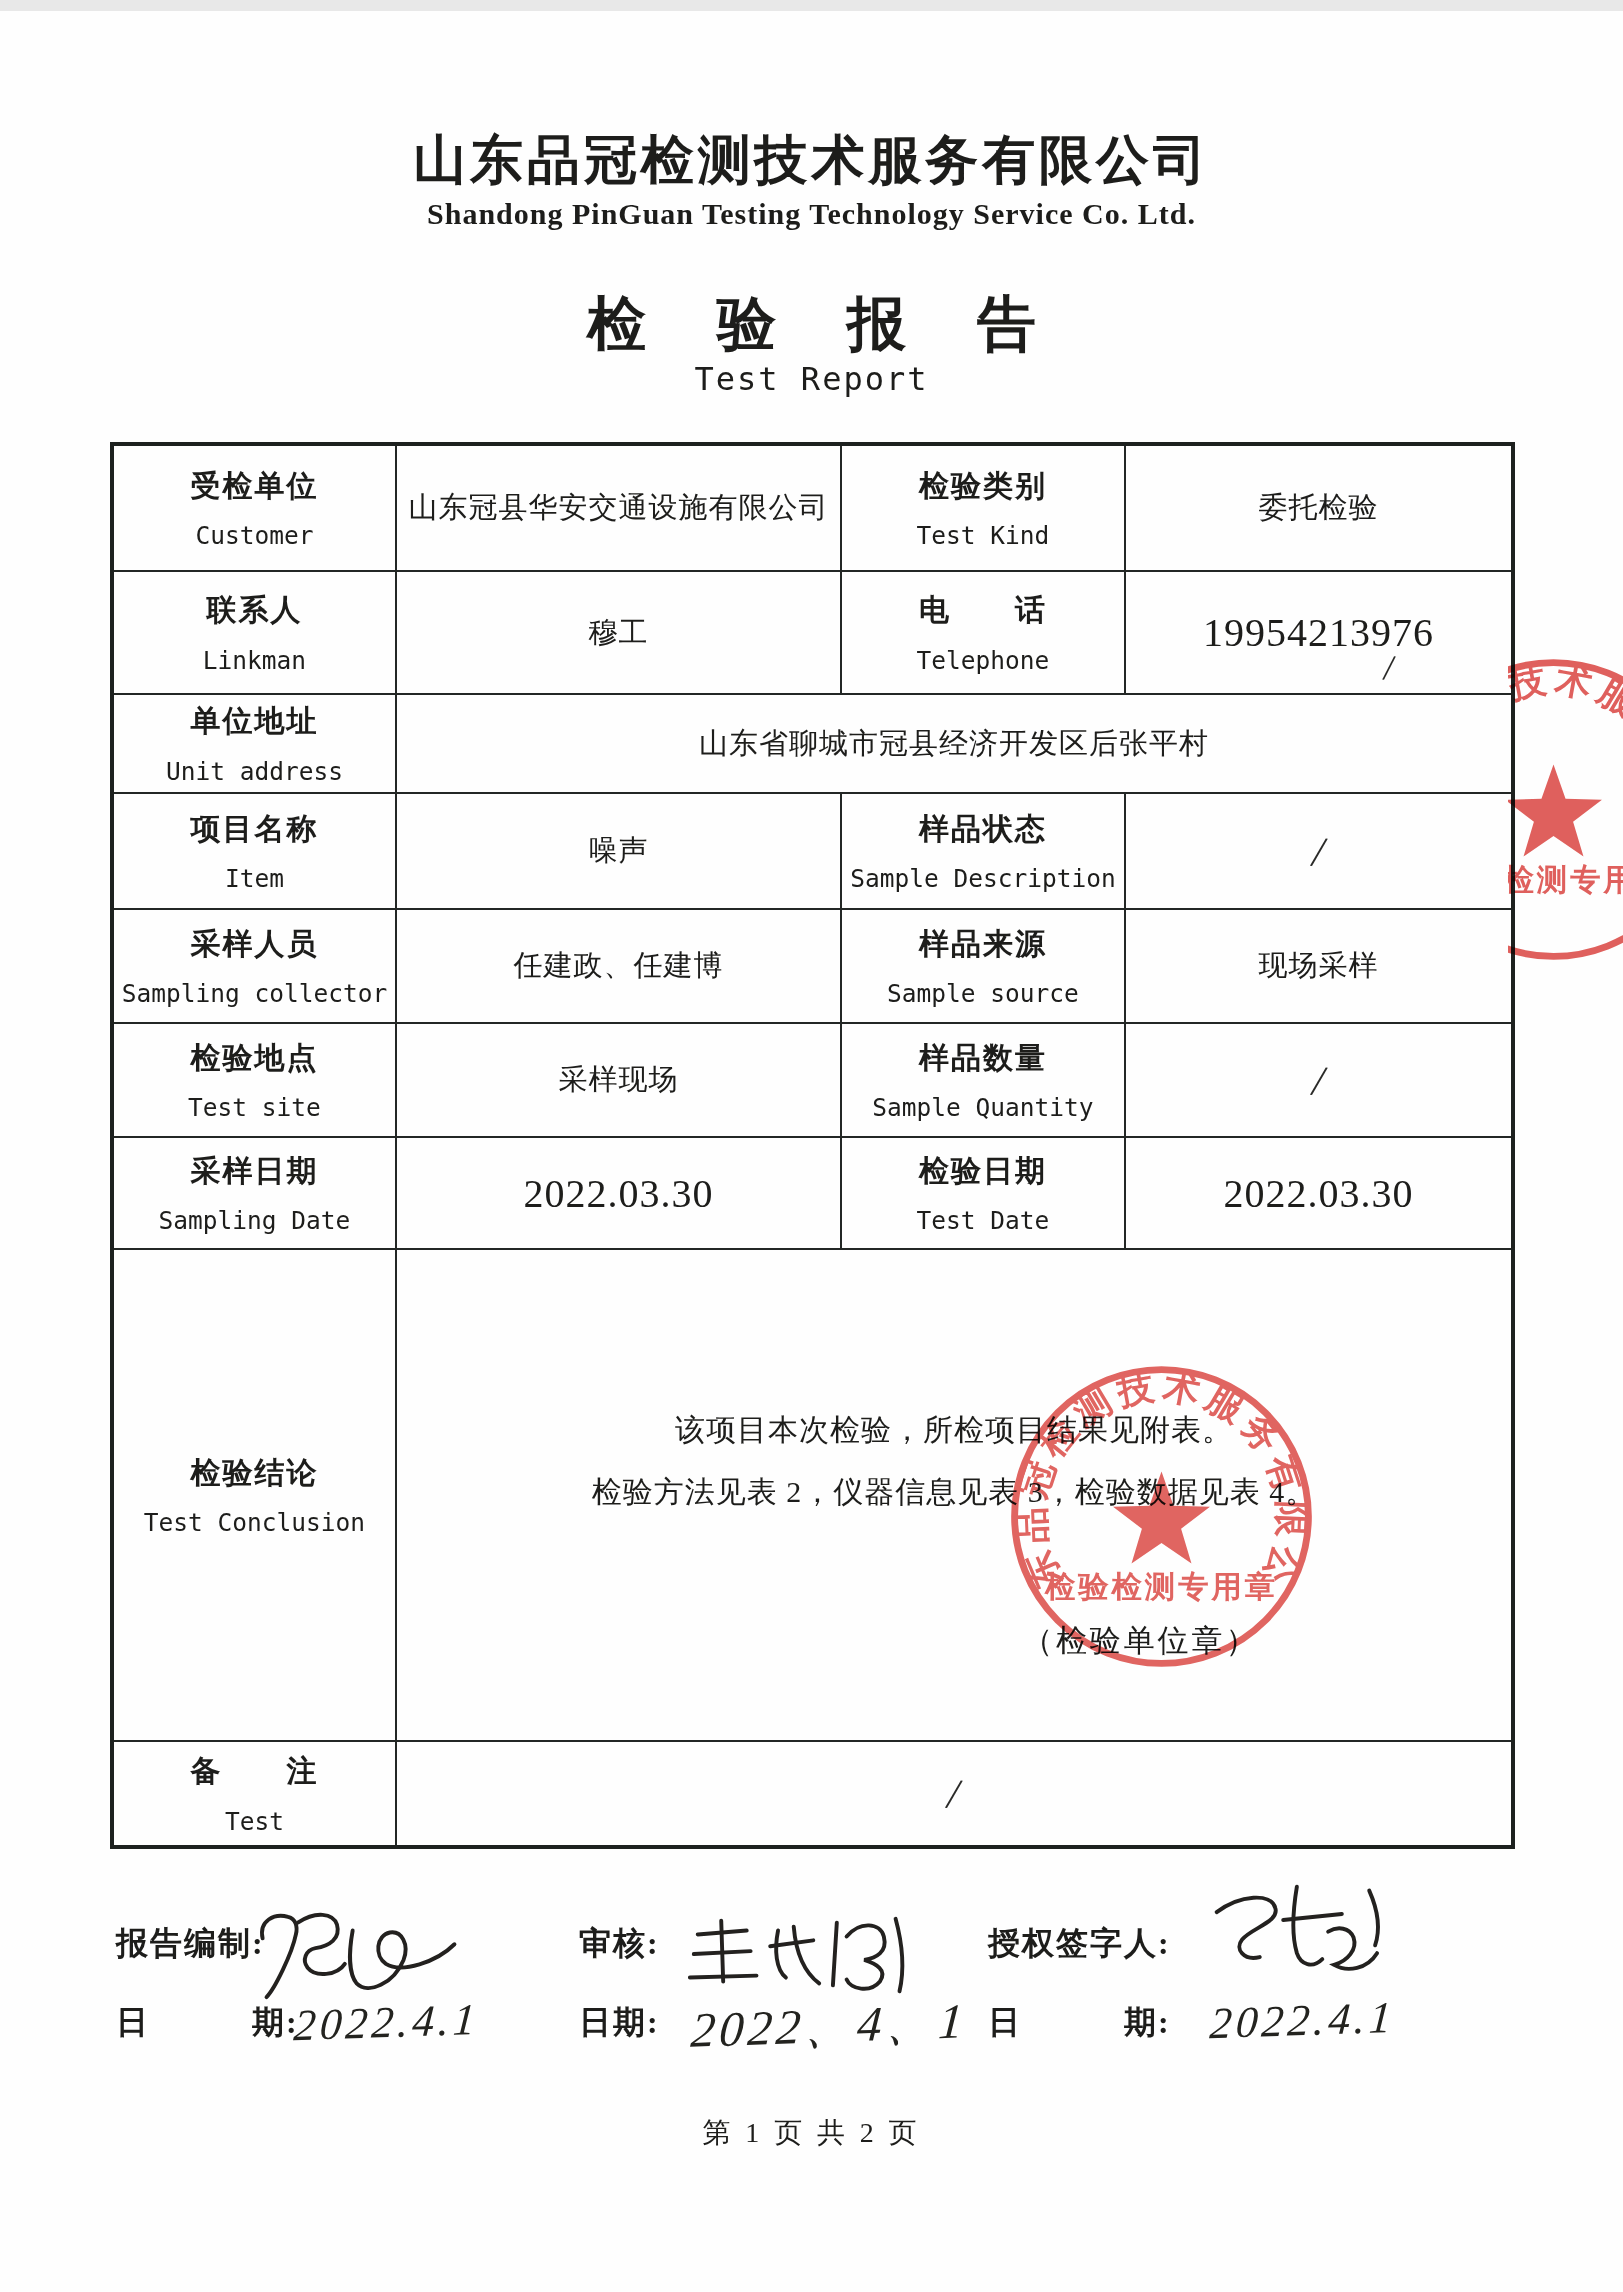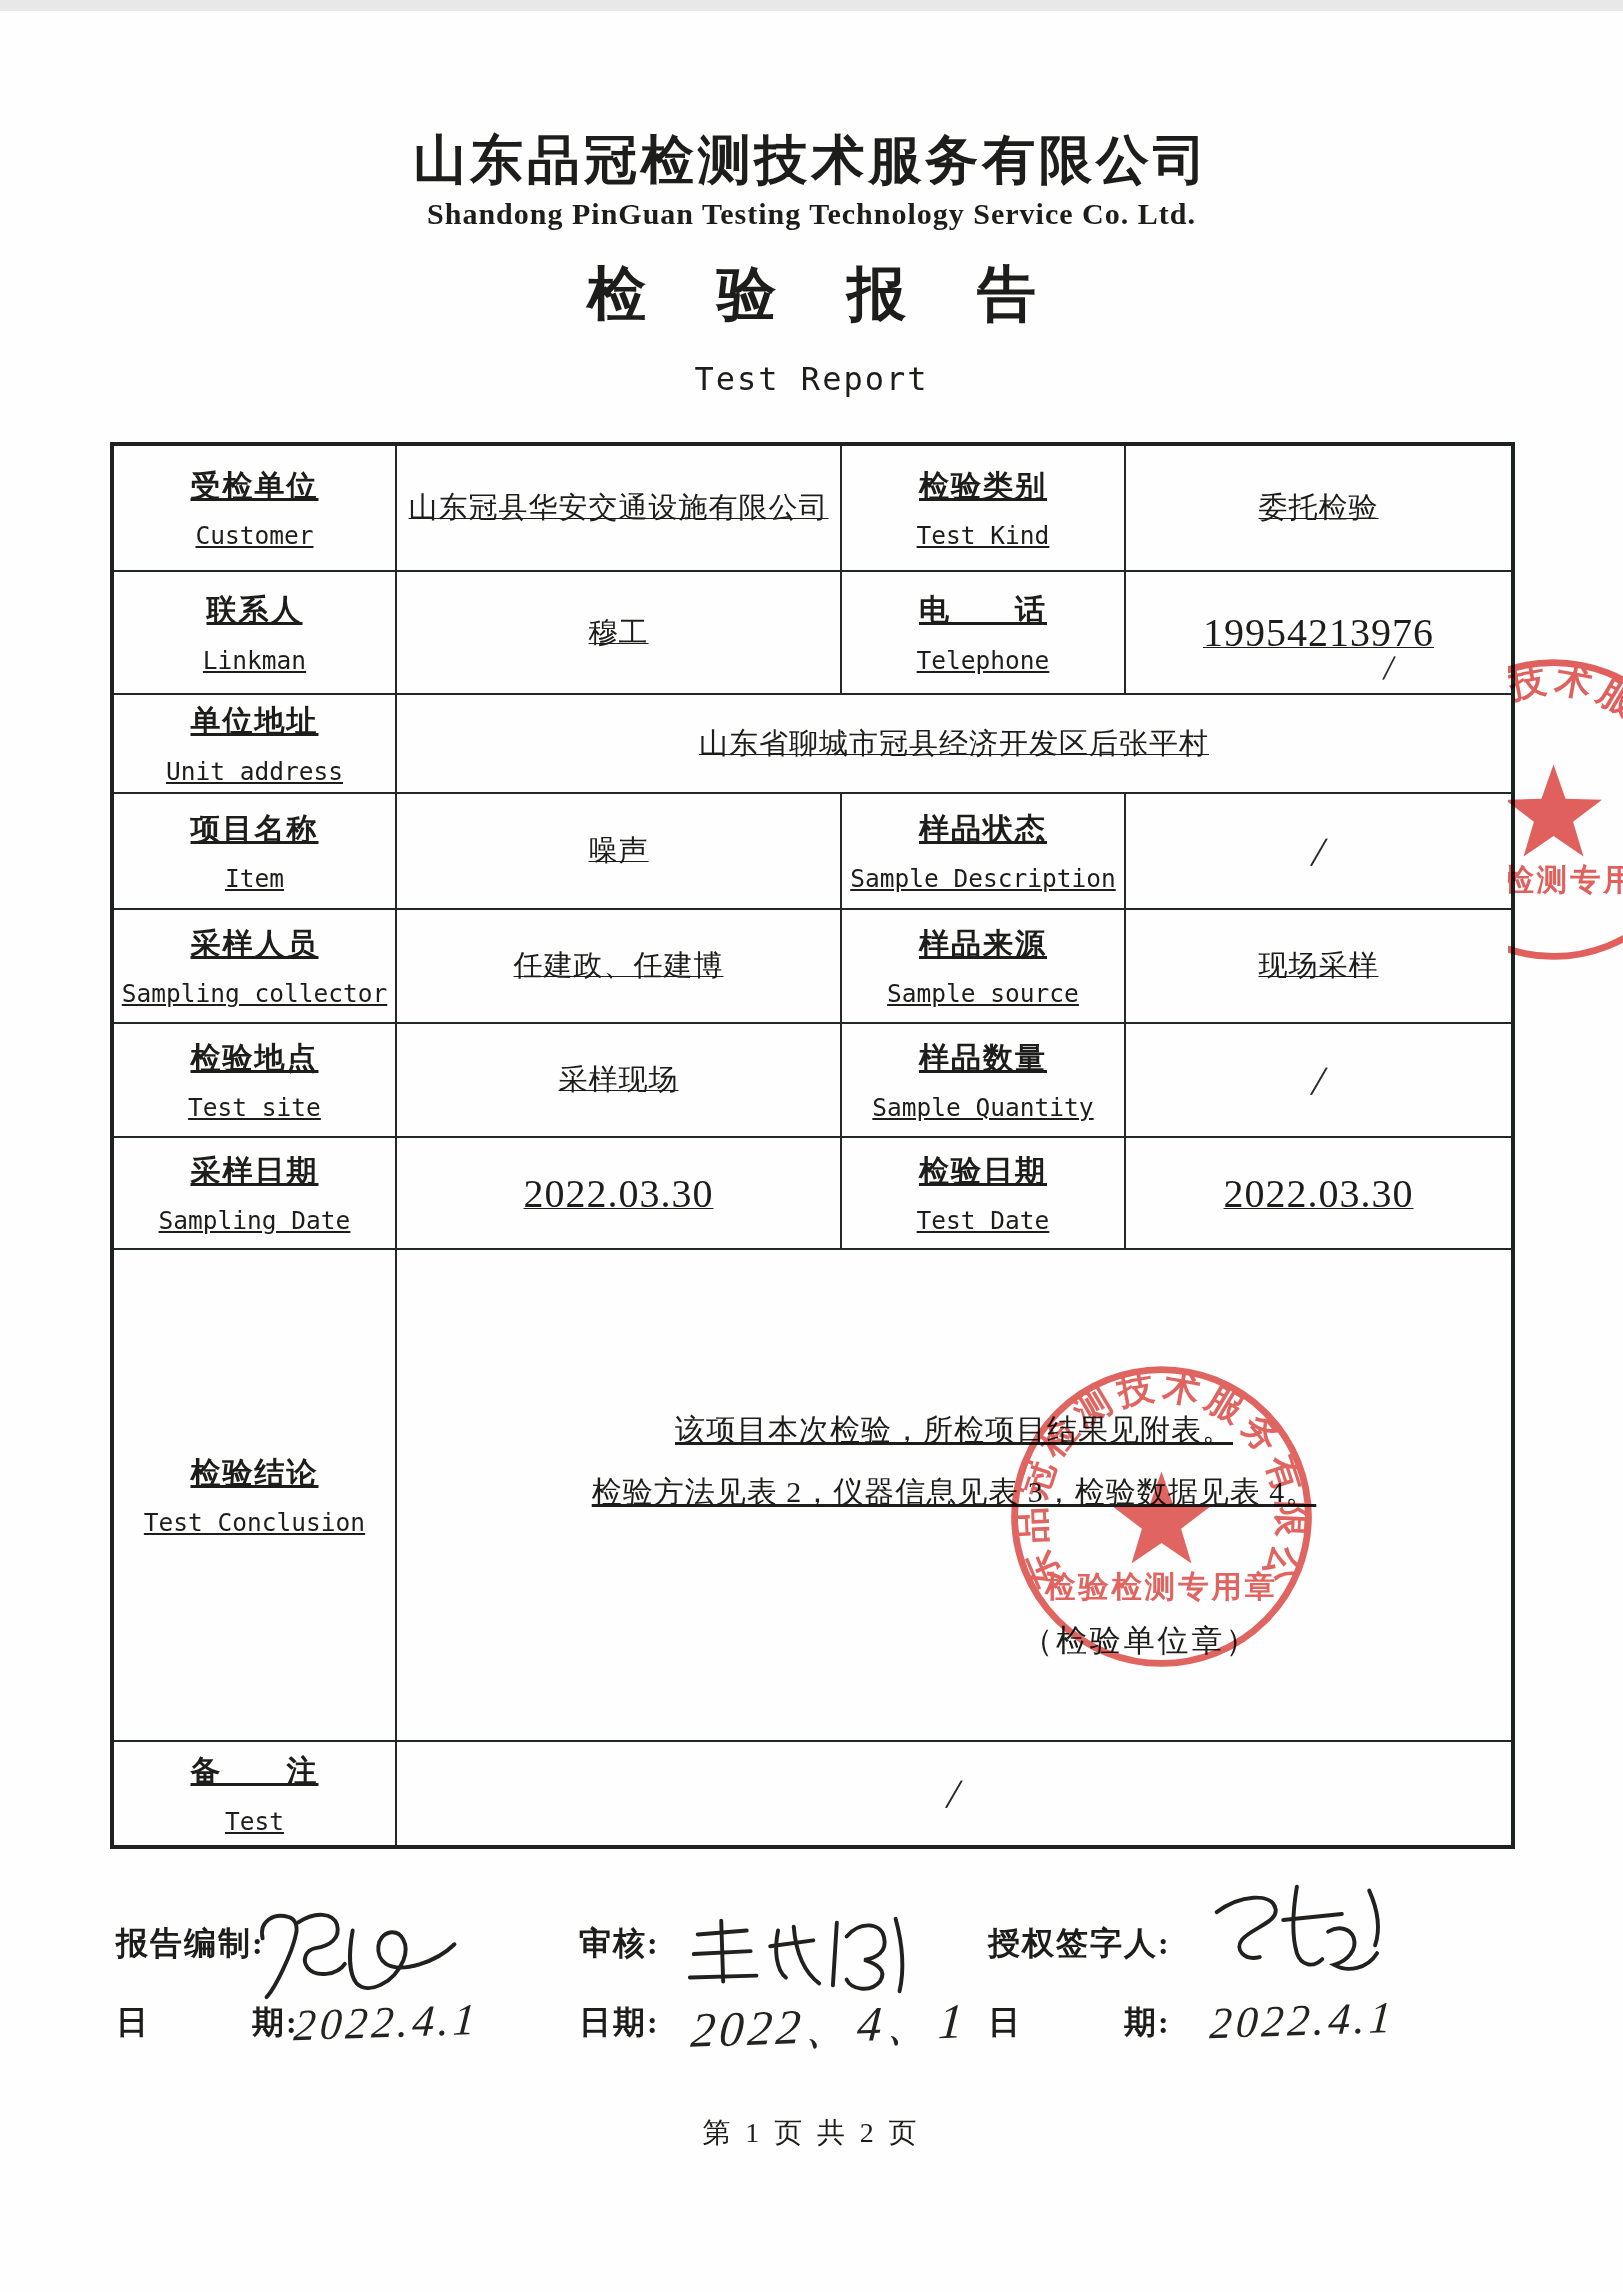--- a/index.html
+++ b/index.html
@@ -7,32 +7,32 @@
   .page {
     position:relative; width:1623px; height:2293px; margin:11px auto;
     background:#fefefe; overflow:hidden;
     font-family:"Liberation Serif","DejaVu Serif",serif; color:#1d1d1b;
   }
   
   .company-cn { position:absolute; top:114px; left:0; width:100%; text-align:center;
     font-size:53px; font-weight:bold; letter-spacing:3.9px; }
   .company-en { position:absolute; top:186px; left:0; width:100%; text-align:center;
     font-size:30px; font-weight:bold; letter-spacing:1px; }
-  .title-cn { position:absolute; top:244px; left:0; width:100%; text-align:center;
+  .title-cn { position:absolute; top:274px; left:0; width:100%; text-align:center;
     font-size:59px; font-weight:bold; letter-spacing:71px; text-indent:71px; }
   .title-en { position:absolute; top:349px; left:0; width:100%; text-align:center;
     font-family:"DejaVu Sans Mono",monospace; font-size:32px; letter-spacing:2px; }
   
   .meta-row { position:absolute; top:386px; left:110px; width:1402px;
     display:flex; justify-content:space-between; align-items:flex-end; }
   .table-caption { font-size:30px; font-weight:bold; letter-spacing:1px; }
   .report-no { font-size:30px; font-weight:bold; margin-right:116px; letter-spacing:1px; }
   
   table.info { position:absolute; top:431px; left:110px; width:1402px;
-    border-collapse:collapse; table-layout:fixed; border:4.9px solid #1d211f;text-decoration:underline; }
+    border-collapse:collapse; table-layout:fixed; border:4.9px solid #1d211f; }
   table.info td { border:2.5px solid #232725; text-align:center; vertical-align:middle; padding:0; }
   .lbl { display:flex; flex-direction:column; align-items:center; justify-content:center; gap:14.7px; }
   .lcn { font-size:30px; font-weight:bold; letter-spacing:2px; }
   .len { font-family:"DejaVu Sans Mono",monospace; font-size:24.5px; letter-spacing:0; font-weight:normal; }
   .val { font-size:29px; letter-spacing:1px; }
   .valnum { font-size:40px; letter-spacing:1px; }
   .hand-slash { display:inline-block; font-size:43px; font-weight:normal;
     transform:rotate(6deg) skewX(-6deg); color:#2a2a28; }
   
   .concl-cell { position:relative; height:100%; }

